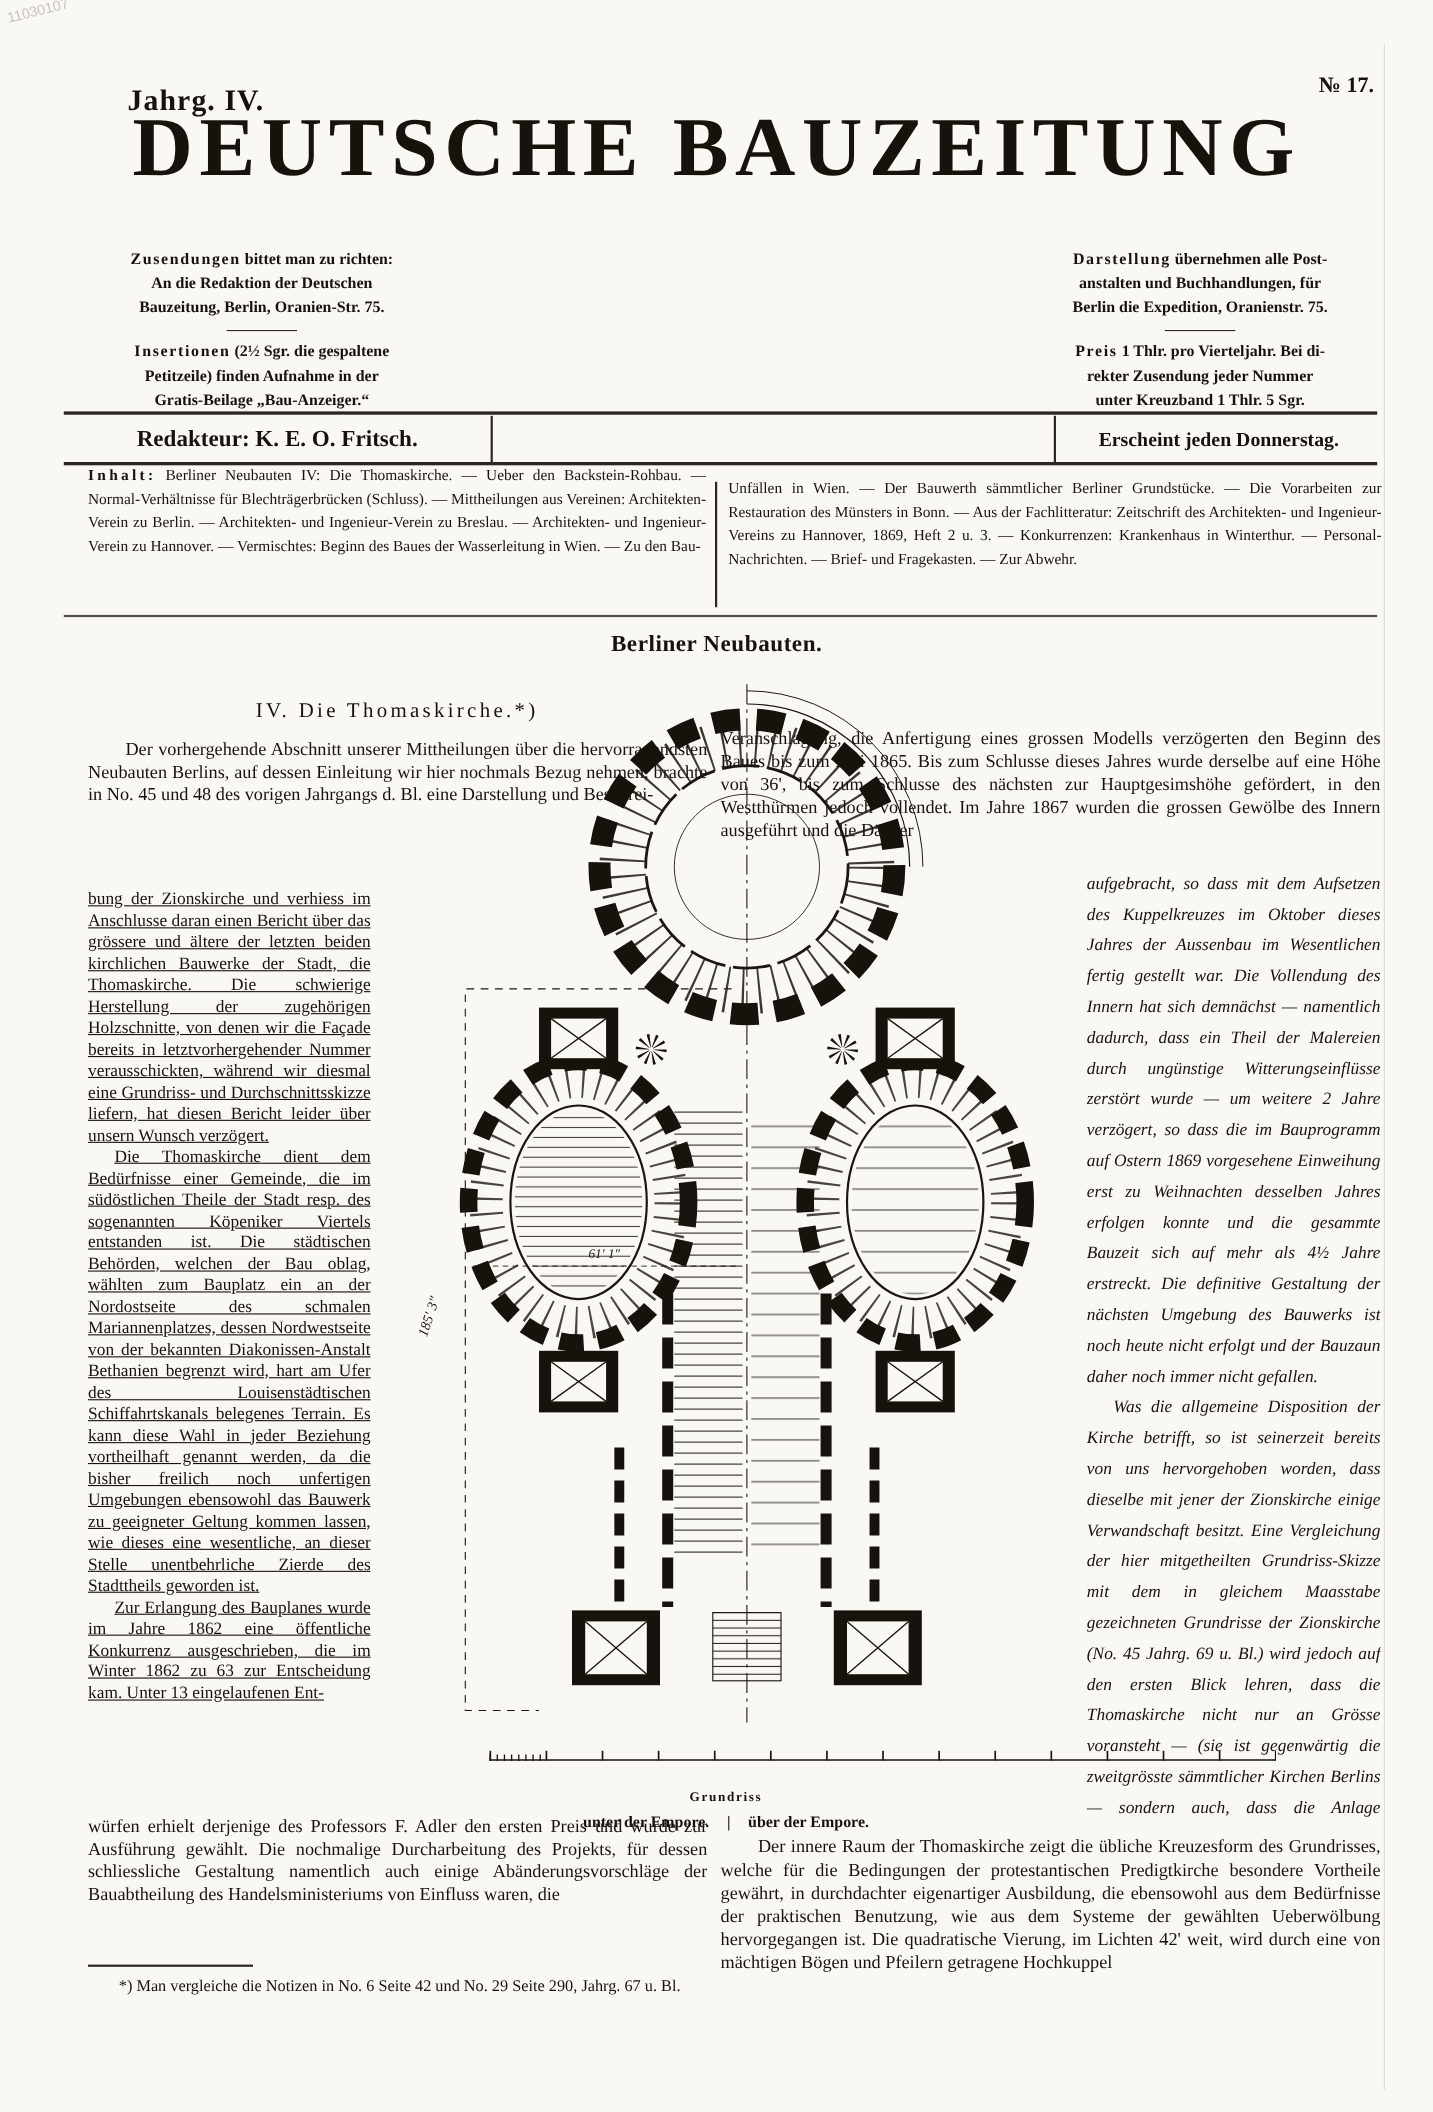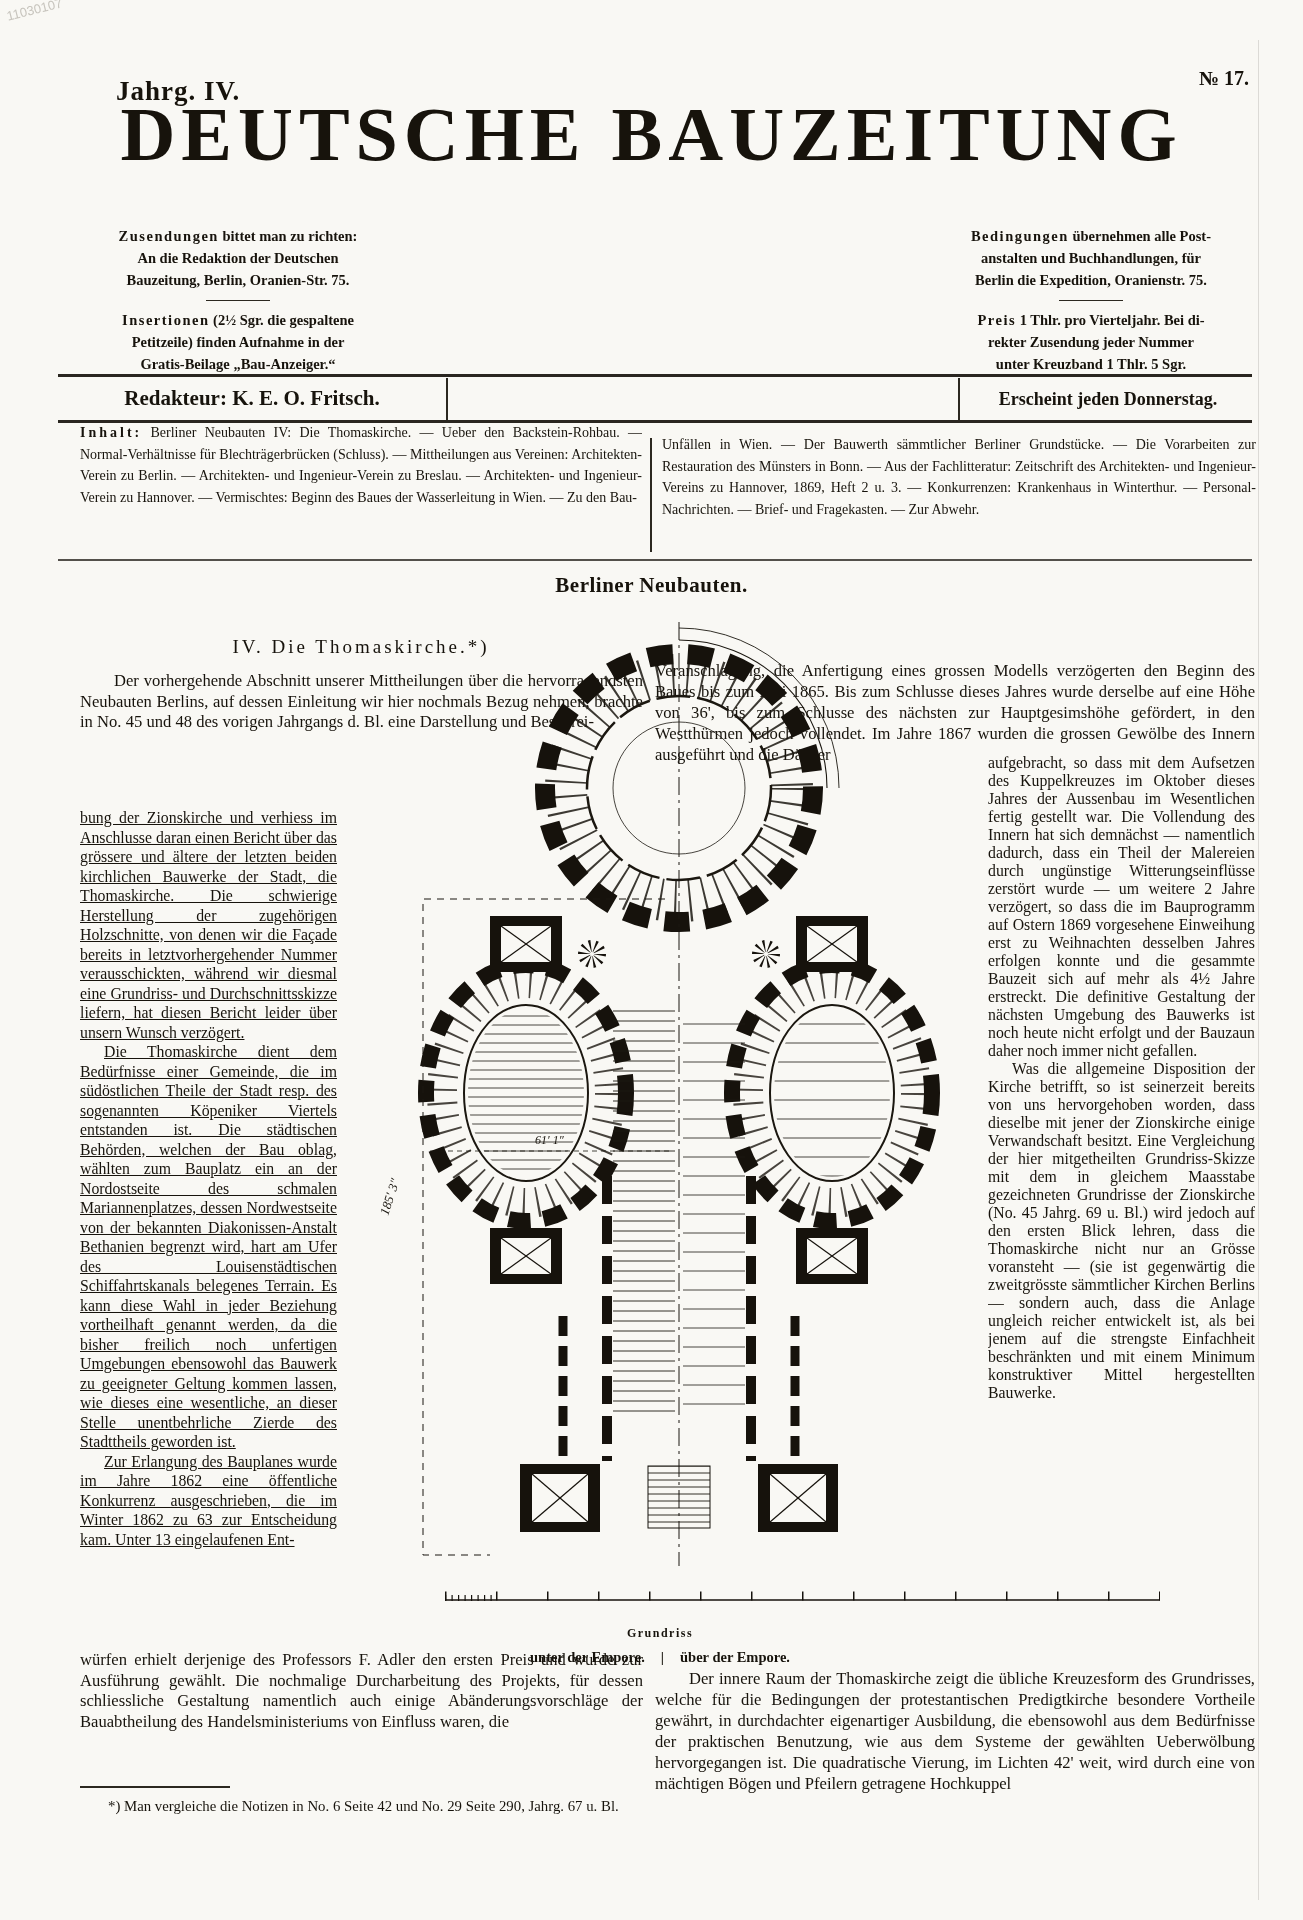--- a/index.html
+++ b/index.html
@@ -37,21 +37,21 @@
   .inhalt-left{left:80px;top:422px;width:562px;height:122px;overflow:hidden;}
   .inhalt-right{left:662px;top:434px;width:594px;height:122px;overflow:hidden;}
   .inhalt-lead{font-weight:bold;letter-spacing:3px;}
   .sec-title{left:0;top:573px;width:100%;font-size:21px;font-weight:bold;letter-spacing:.5px;}
   .sub-title{left:80px;top:636px;width:562px;font-size:19px;letter-spacing:3px;}
   .body-txt{font-size:16.6px;line-height:20.5px;}
   .narrow-txt{font-size:15.8px;}
   .left-intro{left:80px;top:671px;width:563px;height:86px;overflow:hidden;text-indent:34px;}
   .left-narrow{left:80px;top:808px;width:257px;height:880px;overflow:hidden;line-height:19.5px;text-decoration:underline;}
   .right-intro{left:655px;top:660px;width:600px;height:130px;overflow:hidden;line-height:21px;text-indent:0;}
-  .right-narrow{left:988px;top:754px;width:267px;height:872px;overflow:hidden;line-height:18px;}
+  .right-narrow{left:988px;top:790px;width:267px;height:872px;overflow:hidden;line-height:28px;font-style:italic;}
   .left-bottom{left:80px;top:1650px;width:563px;height:105px;overflow:hidden;}
   .right-bottom{left:655px;top:1668px;width:600px;height:240px;overflow:hidden;line-height:21px;text-indent:34px;}
   .p2{text-indent:24px;margin:0;}
   .p0{text-indent:0;margin:0;}
   .fn-rule{left:80px;top:1786px;width:150px;height:1.6px;background:#2c2820;}
   .footnote{left:80px;top:1797px;width:563px;font-size:14.8px;line-height:19px;text-indent:28px;}
   .cap-title{left:460px;top:1626px;width:400px;font-size:12px;font-weight:bold;letter-spacing:1.5px;}
   .cap-row{left:430px;top:1649px;width:460px;font-size:14.5px;font-weight:bold;display:flex;justify-content:center;gap:16px;}
   .figure{left:330px;top:616px;width:840px;height:1012px;}
   .scan-edge{left:1258px;top:40px;width:1px;height:1860px;background:rgba(90,85,75,.18);}
@@ -73,21 +73,21 @@
 An die Redaktion der Deutschen
 Bauzeitung, Berlin, Oranien-Str. 75.</span></div>
     <hr class="mh-divider">
     <div class="preline"><span class="lead">Insertionen</span><span class="bold preline"> (2½ Sgr. die gespaltene
 Petitzeile) finden Aufnahme in der
 Gratis-Beilage „Bau-Anzeiger.“</span></div>
   </div>
 
 
   <div class="abs ctr mh-right">
-    <div class="preline"><span class="lead">Bedingungen</span><span class="bold preline"> übernehmen alle Post-
+    <div class="preline"><span class="lead">Darstellung</span><span class="bold preline"> übernehmen alle Post-
 anstalten und Buchhandlungen, für
 Berlin die Expedition, Oranienstr. 75.</span></div>
     <hr class="mh-divider">
     <div class="preline"><span class="lead">Preis</span><span class="bold preline"> 1 Thlr. pro Vierteljahr. Bei di-
 rekter Zusendung jeder Nummer
 unter Kreuzband 1 Thlr. 5 Sgr.</span></div>
   </div>
 
   <div class="abs rule rule1"></div>
   <div class="abs ctr editor">Redakteur: K. E. O. Fritsch.</div>

